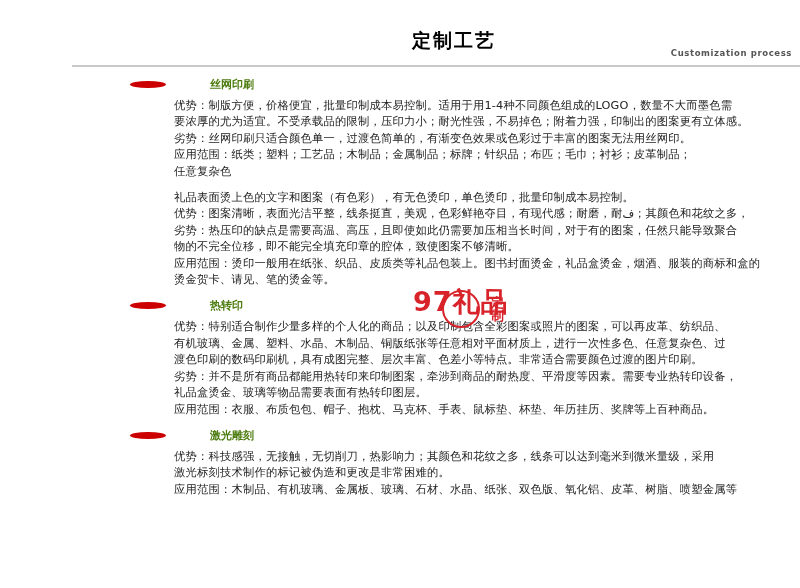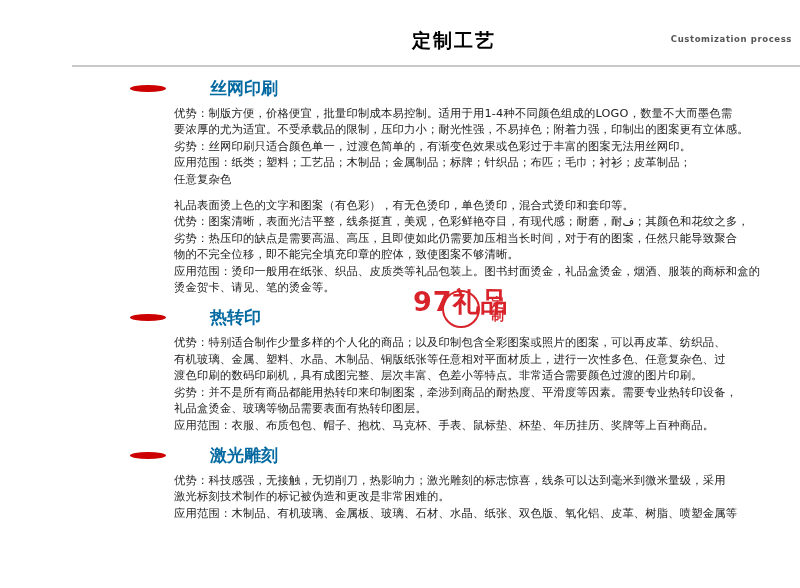--- a/index.html
+++ b/index.html
@@ -26,21 +26,21 @@
   .header-title {
     text-align: center;
     font-size: 19px;
     font-weight: bold;
     color: #000000;
     letter-spacing: 2px;
   }
   .header-sub {
     position: absolute;
     right: 8px;
-    top: 34px;
+    top: 48px;
     font-size: 8.5px;
     font-weight: bold;
     color: #555555;
     letter-spacing: 0.6px;
     margin-left: 32px;
   }
   .header-rule {
     margin-top: 11px;
     height: 2px;
     background: #c9c9c9;
@@ -60,23 +60,23 @@
   }
   .bullet {
     width: 7px;
     height: 7px;
     border-radius: 50%;
     background: #cc0000;
     margin-right: 8px;
     flex: 0 0 auto;
   }
   .sec-title-text {
-    font-size: 17px;
+    font-size: 11px;
     font-weight: bold;
-    color: #0369a1;
+    color: #4d7c0f;
   }
   .lines {
     margin-left: 16px;
   }
   .line {
     font-size: 11.3px;
     line-height: 16.4px;
     color: #222222;
     letter-spacing: 0.2px;
     white-space: pre-wrap;
@@ -134,21 +134,21 @@
         <div class="line">优势：制版方便，价格便宜，批量印制成本易控制。适用于用1-4种不同颜色组成的LOGO，数量不大而墨色需</div>
         <div class="line">要浓厚的尤为适宜。不受承载品的限制，压印力小；耐光性强，不易掉色；附着力强，印制出的图案更有立体感。</div>
         <div class="line">劣势：丝网印刷只适合颜色单一，过渡色简单的，有渐变色效果或色彩过于丰富的图案无法用丝网印。</div>
         <div class="line">应用范围：纸类；塑料；工艺品；木制品；金属制品；标牌；针织品；布匹；毛巾；衬衫；皮革制品；</div>
         <div class="line">任意复杂色</div>
       </div>
     </div>
 
     <div class="section">
       <div class="lines">
-        <div class="line">礼品表面烫上色的文字和图案（有色彩），有无色烫印，单色烫印，混合式烫印和套印等。</div>
+        <div class="line">礼品表面烫上色的文字和图案（有色彩），有无色烫印，单色烫印，批量印制成本易控制。</div>
         <div class="line">优势：图案清晰，表面光洁平整，线条挺直，美观，色彩鲜艳夺目，有现代感；耐磨，耐ف；其颜色和花纹之多，</div>
         <div class="line">劣势：热压印的缺点是需要高温、高压，且即使如此仍需要加压相当长时间，对于有的图案，任然只能导致聚合</div>
         <div class="line">物的不完全位移，即不能完全填充印章的腔体，致使图案不够清晰。</div>
         <div class="line">应用范围：烫印一般用在纸张、织品、皮质类等礼品包装上。图书封面烫金，礼品盒烫金，烟酒、服装的商标和盒的</div>
         <div class="line">烫金贺卡、请见、笔的烫金等。</div>
       </div>
     </div>
 
     <div class="section">
       <div class="sec-title">
@@ -164,21 +164,21 @@
         <div class="line">应用范围：衣服、布质包包、帽子、抱枕、马克杯、手表、鼠标垫、杯垫、年历挂历、奖牌等上百种商品。</div>
       </div>
     </div>
 
     <div class="section">
       <div class="sec-title">
         <span class="bullet"></span>
         <span class="sec-title-text">激光雕刻</span>
       </div>
       <div class="lines">
-        <div class="line">优势：科技感强，无接触，无切削刀，热影响力；激光雕刻的标志惊喜，线条可以达到毫米到微米量级，采用</div>
+        <div class="line">优势：科技感强，无接触，无切削刀，热影响力；其颜色和花纹之多，线条可以达到毫米到微米量级，采用</div>
         <div class="line">激光标刻技术制作的标记被伪造和更改是非常困难的。</div>
         <div class="line">应用范围：木制品、有机玻璃、金属板、玻璃、石材、水晶、纸张、双色版、氧化铝、皮革、树脂、喷塑金属等</div>
       </div>
     </div>
 
   </div>
 
   <div class="watermark">
     <span class="wm-text">97礼品</span>
     <span class="wm-badge">

